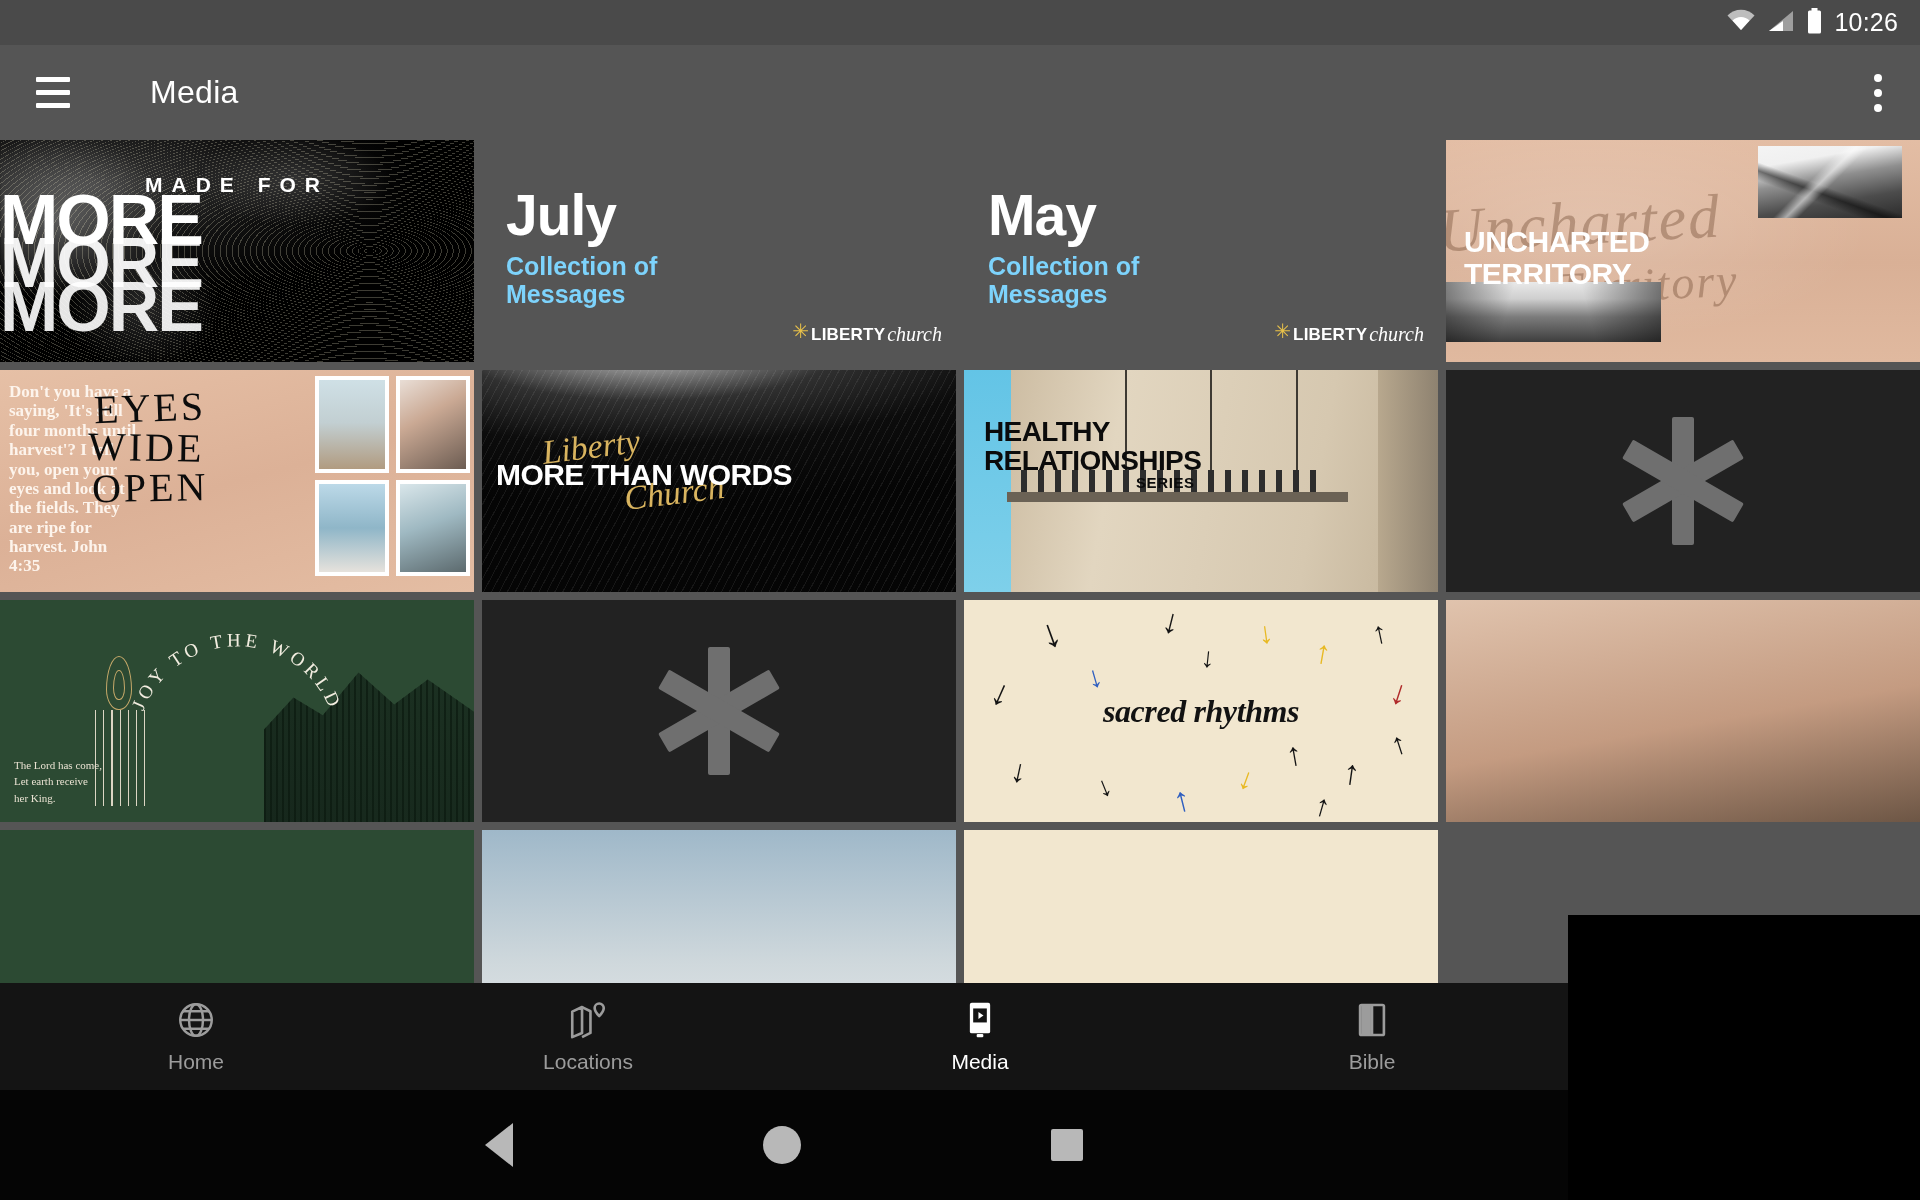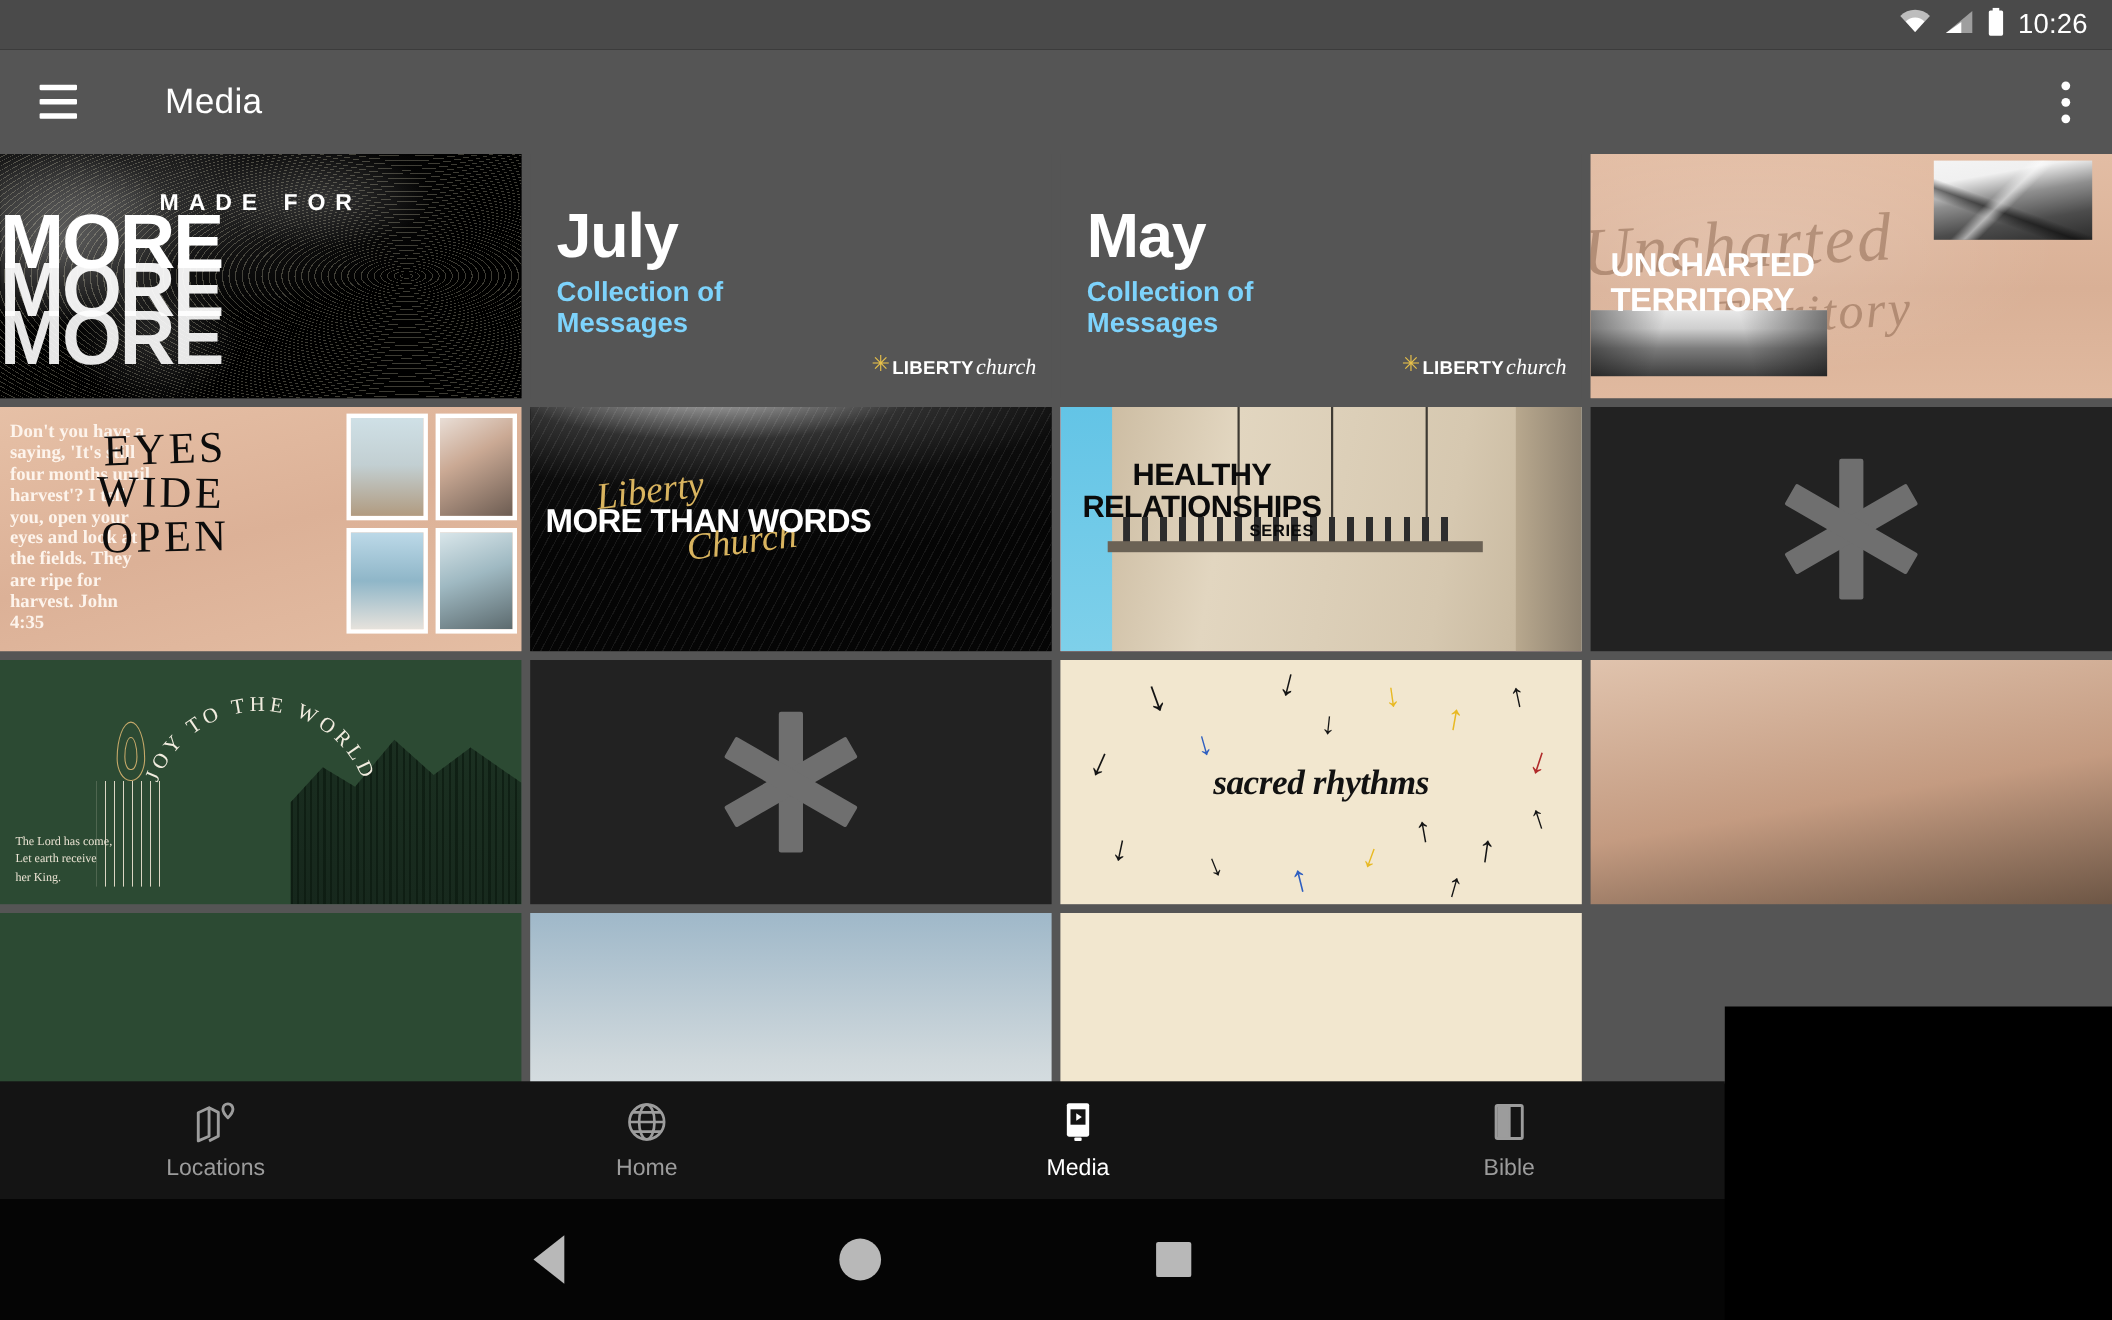--- a/index.html
+++ b/index.html
@@ -162,21 +162,21 @@
   .words-script{ position:absolute; left:60px; top:58px;
     font-family:"Liberation Serif", serif; font-style:italic; font-size:34px;
     color:#d9b45f; transform:rotate(-7deg); white-space:nowrap;}
   .words-script2{ position:absolute; left:142px; top:104px;
     font-family:"Liberation Serif", serif; font-style:italic; font-size:34px;
     color:#d9b45f; transform:rotate(-7deg); white-space:nowrap;}
   .words-title{ position:absolute; left:14px; top:88px; color:#fff; font-weight:700;
     font-size:30px; letter-spacing:-.6px; white-space:nowrap;}
 
   
-  .t-rel{ background:#fca5a5;text-align:center; }
+  .t-rel{ background:#fca5a5; }
   .t-rel .sky{ position:absolute; inset:0; background:linear-gradient(180deg,#63c4e6,#7ed0ea);}
   .t-rel .bldg{ position:absolute; left:10%; top:0; right:0; bottom:0;
     background:linear-gradient(100deg,#cdbda3 0%, #e2d6c0 25%, #d6c8b0 70%, #c0b096 100%);}
   .t-rel .bldgR{ position:absolute; right:0; top:0; width:60px; bottom:0;
     background:linear-gradient(90deg,#b8a88e,#8e8270);}
   .t-rel .cable{ position:absolute; top:0; width:2px; height:120px; background:#3e3a33; }
   .t-rel .plat{ position:absolute; left:9%; top:122px; width:72%; height:10px;
     background:#6b6255; }
   .t-rel .people{ position:absolute; left:12%; top:100px; width:64%; height:24px;
     background:repeating-linear-gradient(90deg, #2d2d2d 0px, #2d2d2d 6px, transparent 6px, transparent 17px);}
@@ -438,40 +438,40 @@
   <div class="tile t-part p1"></div>
   <div class="tile t-joy"></div>
   <div class="tile t-part p3"></div>
   <div class="tile t-sac"></div>
 </div>
 
 <div class="bottomnav">
 
   <div class="navitem">
     <span class="navicon">
-      <svg width="42" height="42" viewBox="0 0 24 24" fill="none" stroke="#9c9c9c" stroke-width="1.5" stroke-linejoin="round">
-        <path d="M3 7.2 L8.6 4.6 L8.6 19.4 L3 21.8 Z"></path>
-        <path d="M8.6 4.6 L13.4 7 L13.4 19.4 L8.6 21.8"></path>
-        <path d="M18.4 2.6 a2.6 2.6 0 0 1 2.6 2.6 c0 2-2.6 4.6-2.6 4.6 s-2.6-2.6-2.6-4.6 a2.6 2.6 0 0 1 2.6-2.6 z"></path>
-      </svg>
-    </span>
-    <span class="navlabel">Locations</span>
-  </div>
-
-  <div class="navitem">
-    <span class="navicon">
       <svg width="42" height="42" viewBox="0 0 24 24" fill="none" stroke="#9c9c9c" stroke-width="1.4">
         <circle cx="12" cy="12" r="9"></circle>
           <ellipse cx="12" cy="12" rx="4" ry="9"></ellipse>
         <line x1="3" y1="12" x2="21" y2="12"></line>
           <line x1="4.6" y1="7" x2="19.4" y2="7"></line>
           <line x1="4.6" y1="17" x2="19.4" y2="17"></line>
       </svg>
     </span>
     <span class="navlabel">Home</span>
+  </div>
+
+  <div class="navitem">
+    <span class="navicon">
+      <svg width="42" height="42" viewBox="0 0 24 24" fill="none" stroke="#9c9c9c" stroke-width="1.5" stroke-linejoin="round">
+        <path d="M3 7.2 L8.6 4.6 L8.6 19.4 L3 21.8 Z"></path>
+        <path d="M8.6 4.6 L13.4 7 L13.4 19.4 L8.6 21.8"></path>
+        <path d="M18.4 2.6 a2.6 2.6 0 0 1 2.6 2.6 c0 2-2.6 4.6-2.6 4.6 s-2.6-2.6-2.6-4.6 a2.6 2.6 0 0 1 2.6-2.6 z"></path>
+      </svg>
+    </span>
+    <span class="navlabel">Locations</span>
   </div>
 
   <div class="navitem active">
     <span class="navicon">
       <svg width="42" height="42" viewBox="0 0 24 24">
         <rect x="6.2" y="2.2" width="11.6" height="17.4" rx="1.1" fill="#ffffff"></rect>
         <rect x="8.1" y="5.4" width="7.8" height="8" fill="#141414"></rect>
         <path d="M11.1 7.4 L14 9.4 L11.1 11.4 Z" fill="#ffffff"></path>
         <rect x="10.1" y="20" width="3.8" height="1.9" rx="0.6" fill="#ffffff"></rect>
       </svg>

